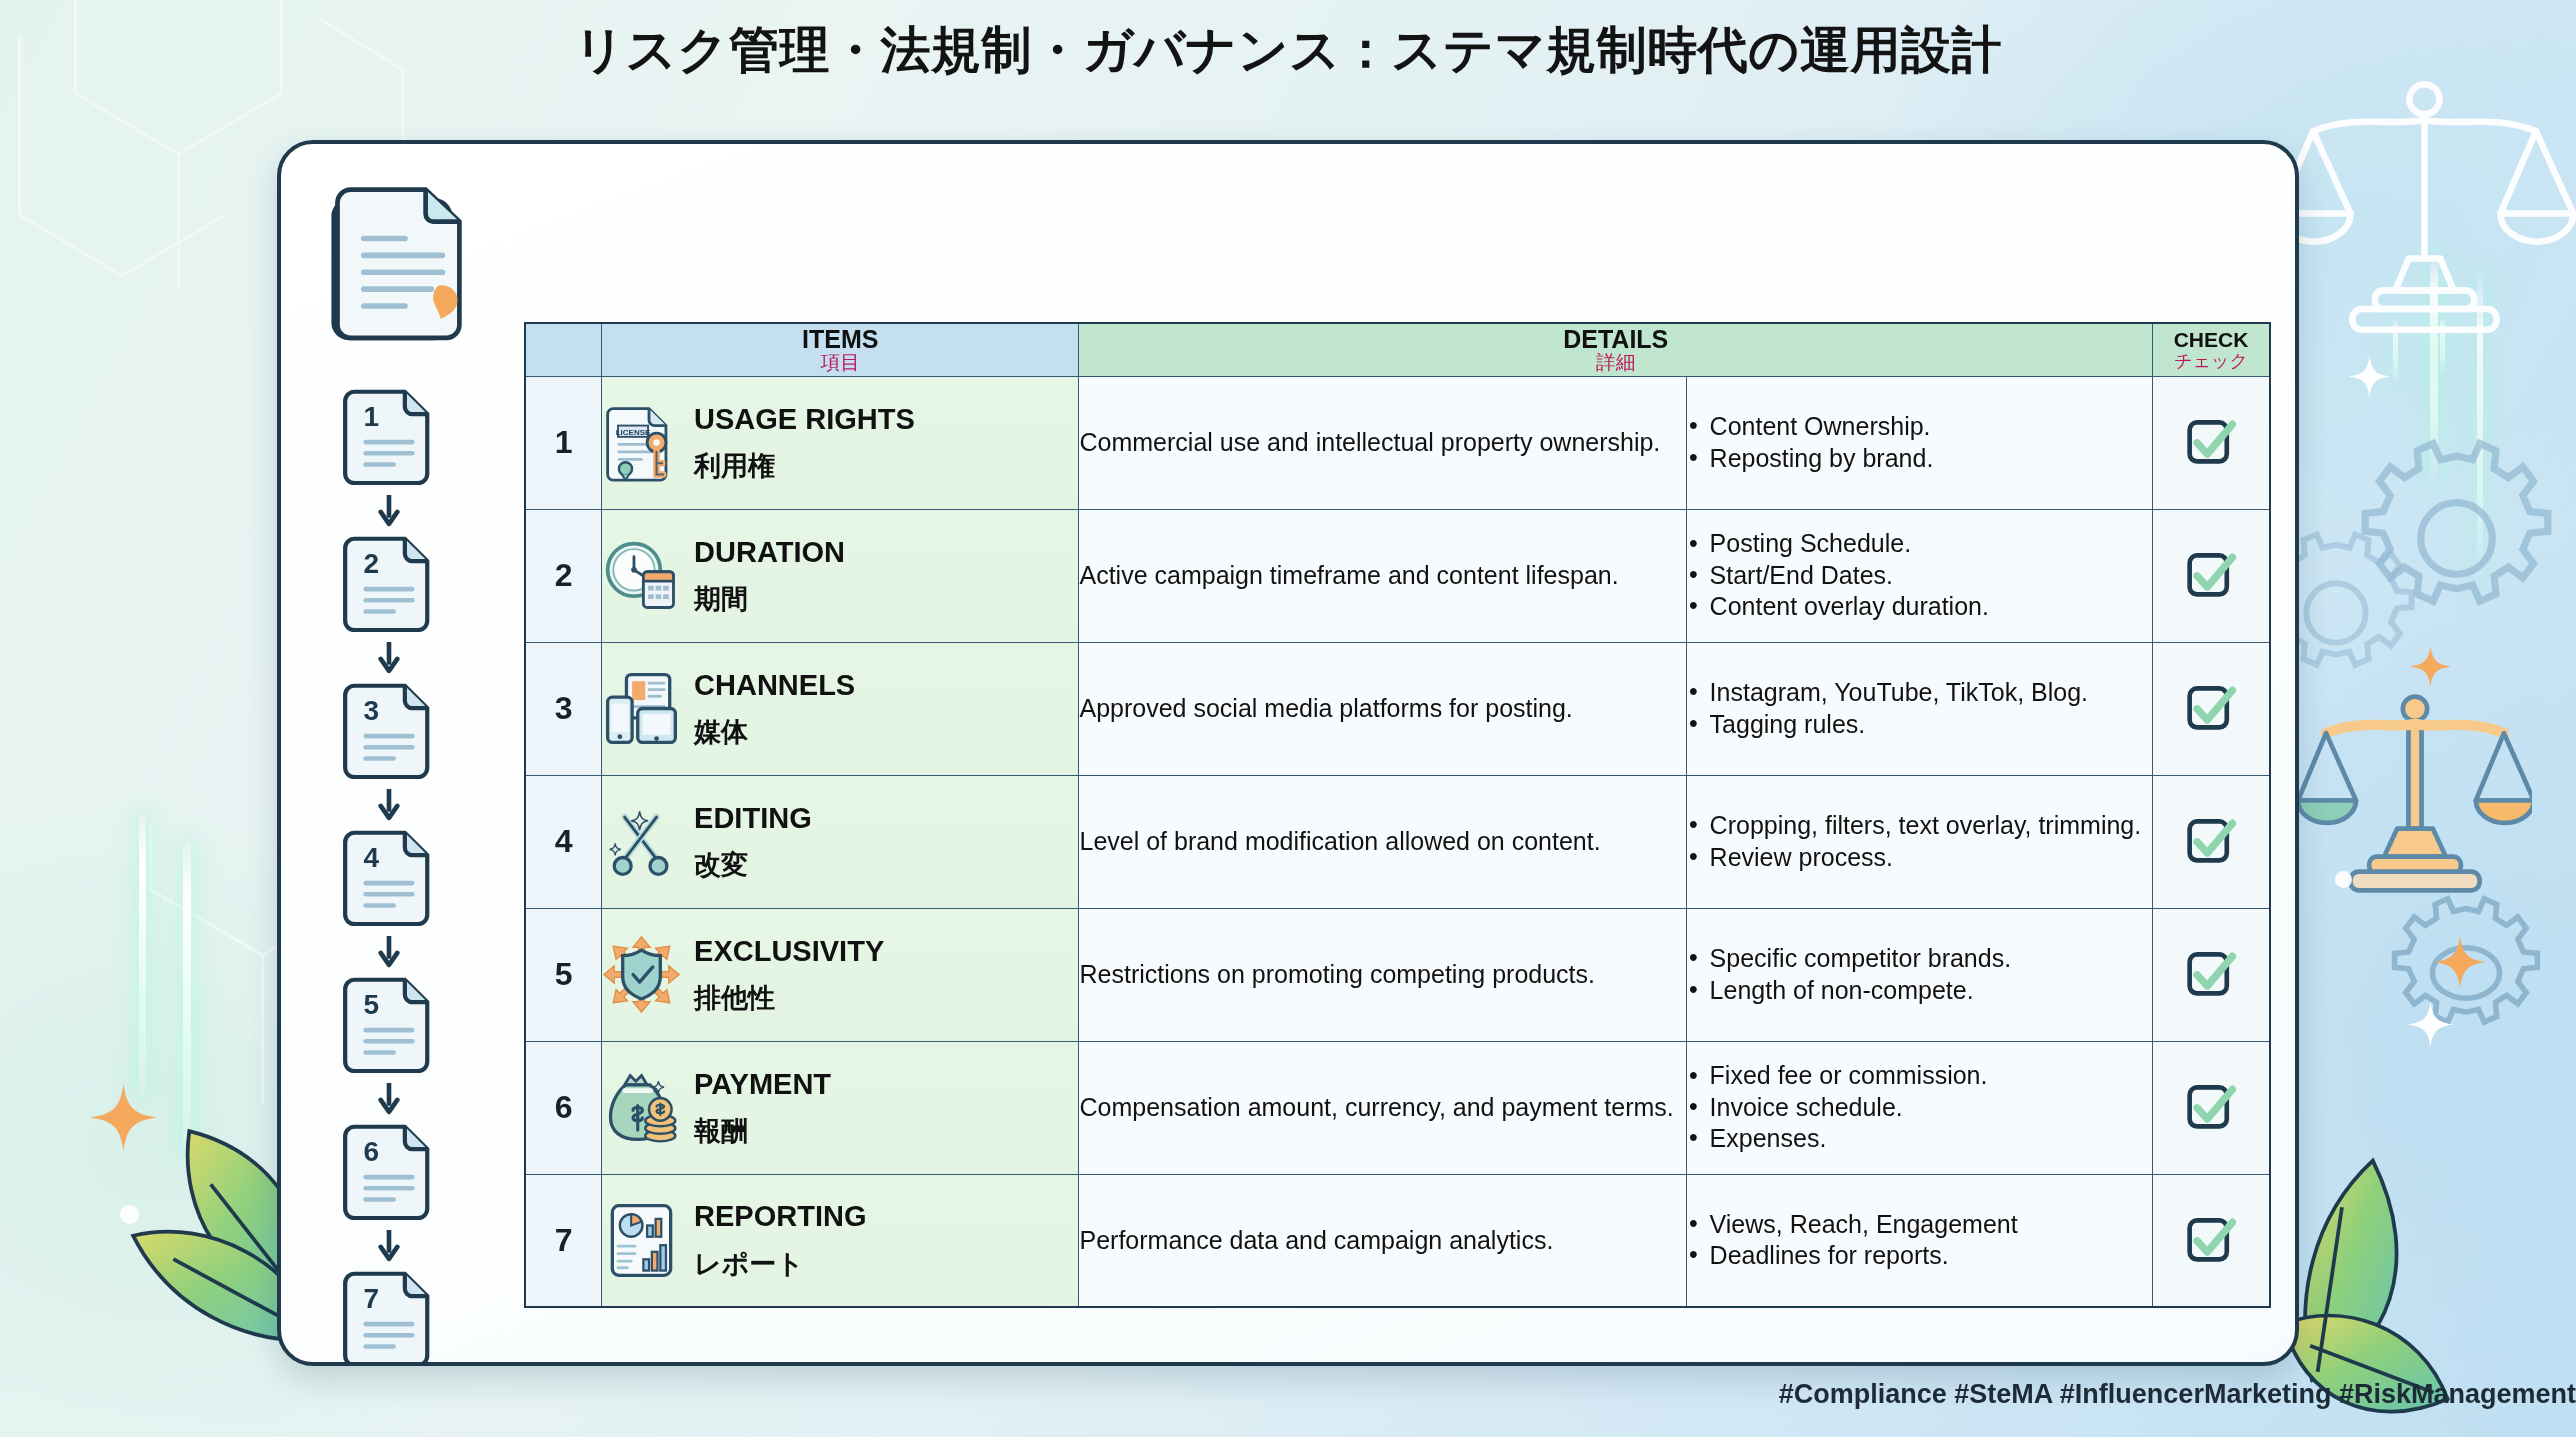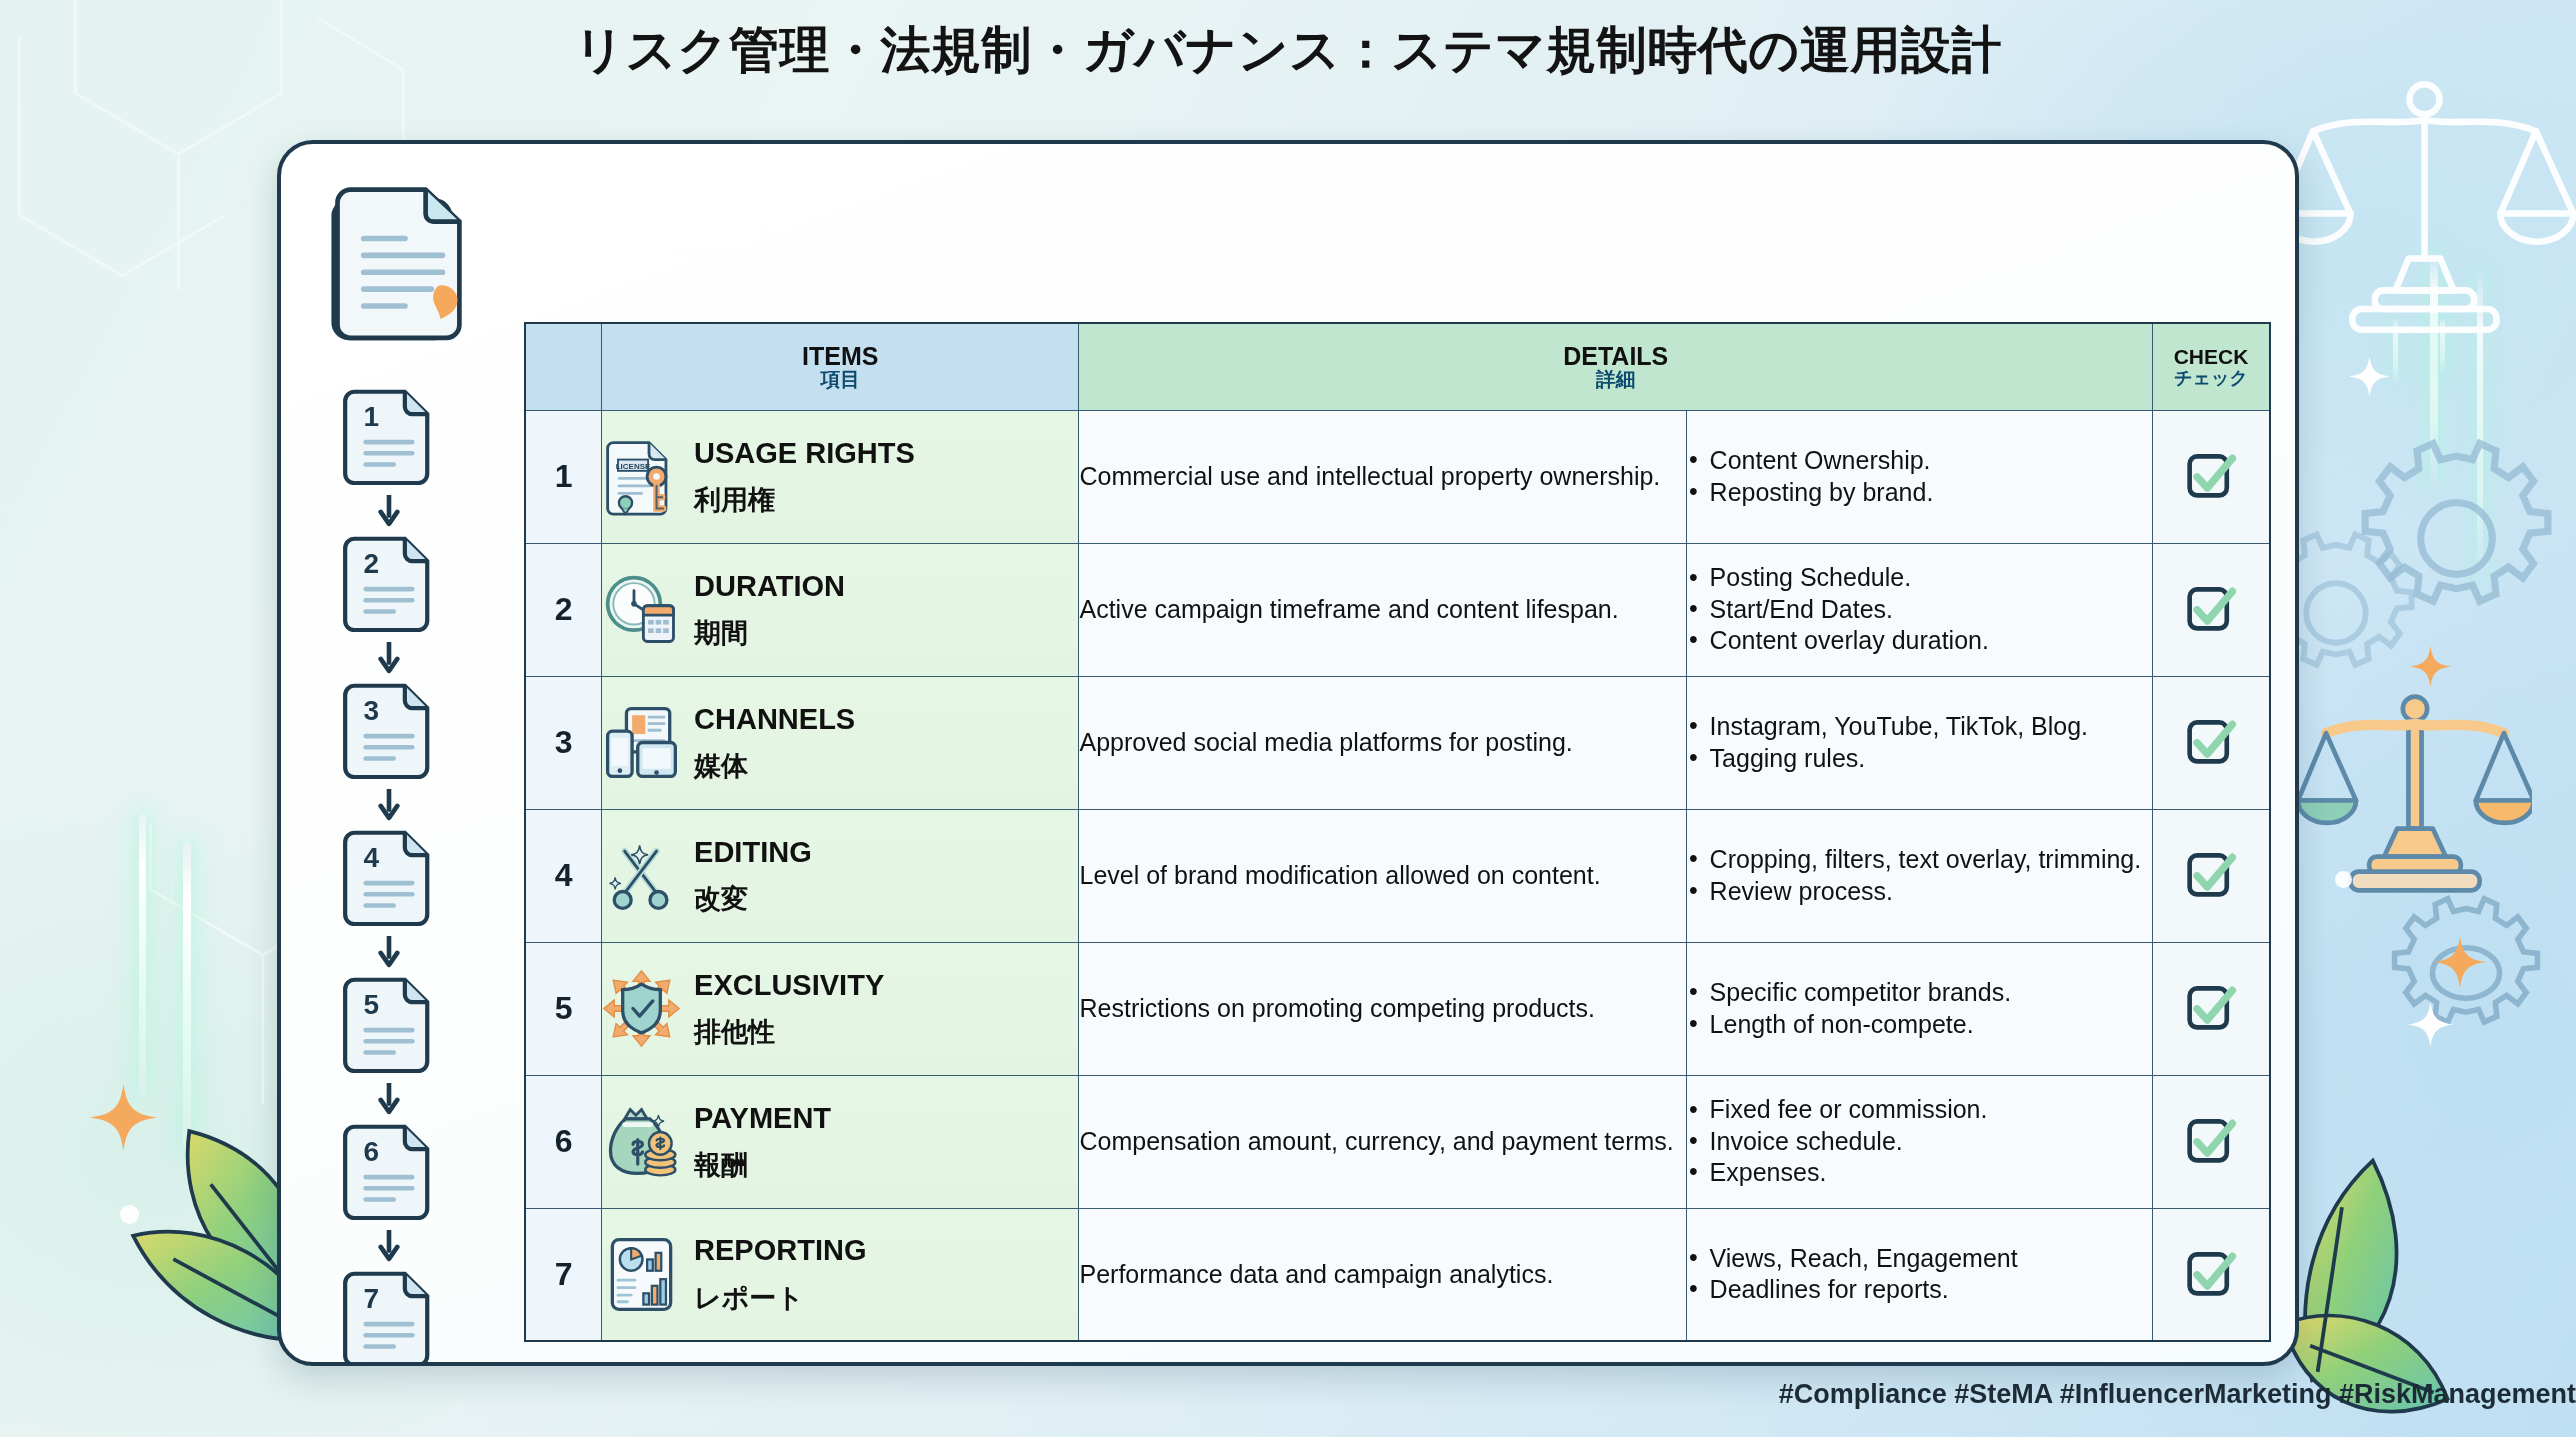--- a/index.html
+++ b/index.html
@@ -83,27 +83,27 @@
     table-layout: fixed;
   }
   .tbl td, .tbl th { border: 1.9px solid #365a71; padding:0; vertical-align: middle; }
 
   .col-n   { width: 60px; }
   .col-it  { width: 374px; }
   .col-de  { width: 476px; }
   .col-bu  { width: 365px; }
   .col-ck  { width: 92px; }
 
-  thead th { height: 87px; }
+  thead th { height: 53px; }
   .th-blank { background:#c3dff0; }
   .th-items { background:#c3dff0; }
   .th-det   { background:#c0e6cf; }
   .th-check { background:#c0e6cf; }
   .th-en { font-size:25px; font-weight:700; color:#111; line-height:1.04; font-family:"Liberation Sans",sans-serif;}
-  .th-ja { font-size:19.7px; font-weight:700; color:#0c4a6e; line-height:1.1; font-family:"DejaVu Sans",sans-serif;}
+  .th-ja { font-size:19.7px; font-weight:400; color:#be185d; line-height:1.1; font-family:"DejaVu Sans",sans-serif;}
   .th-check .th-en { font-size:21px; }
   .th-check .th-ja { font-size:18px; }
   .th-inner { text-align:center; }
 
   tbody tr { height: 133px; }
   .cell-num {
     background:#eef6fb; text-align:center;
     font-size:32px; font-weight:700; color:#15222c;
     font-family:"Liberation Sans",sans-serif;
   }

